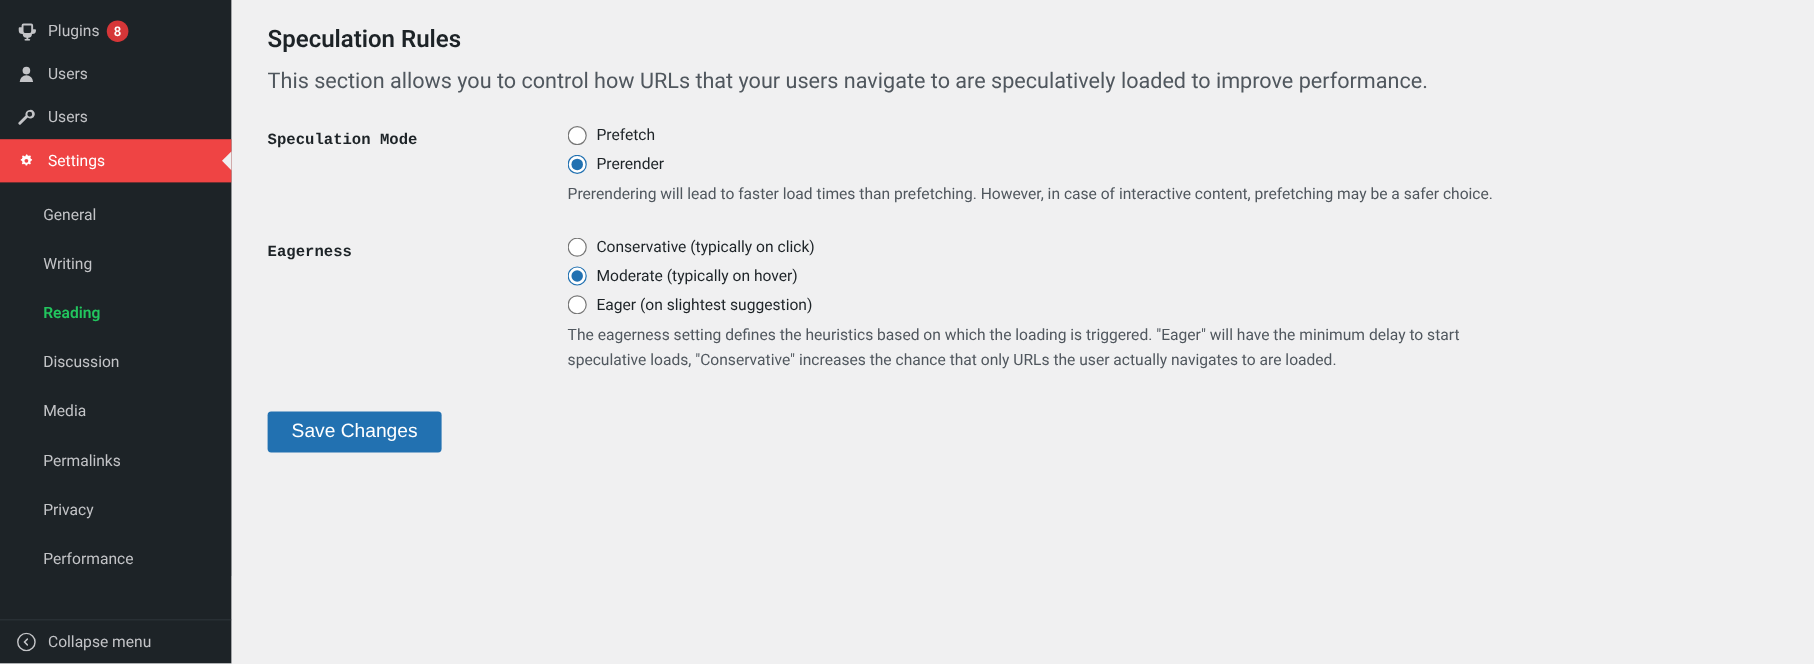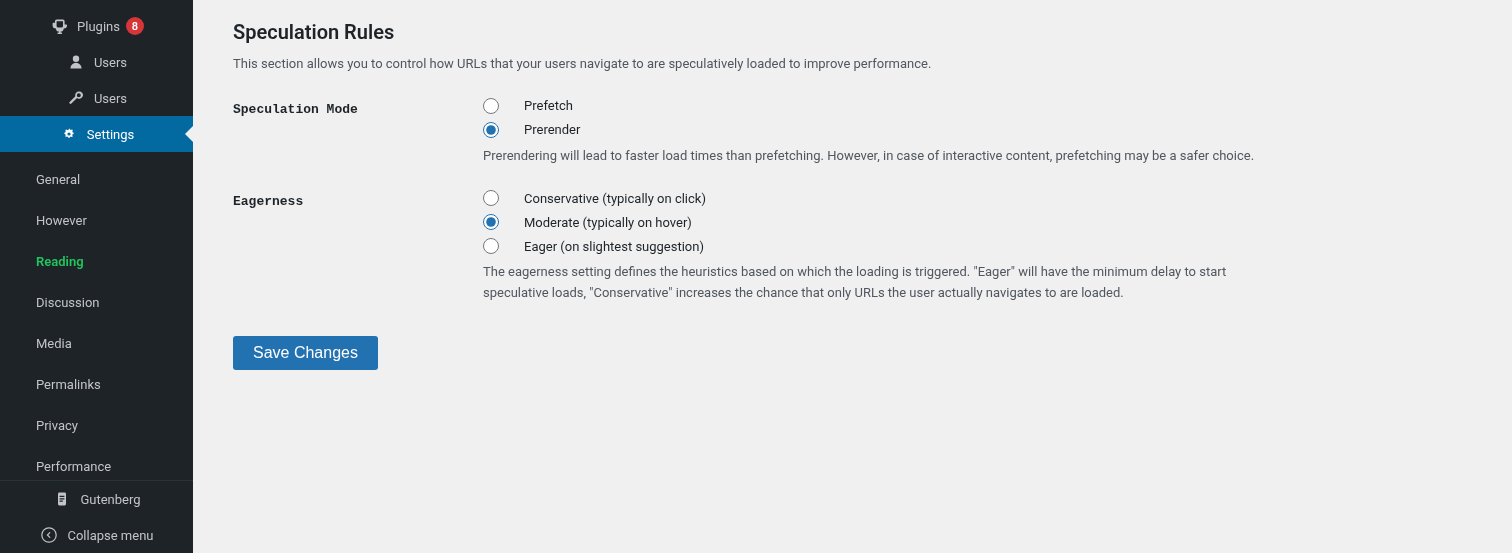--- a/index.html
+++ b/index.html
@@ -17,29 +17,28 @@
       overflow-y: auto;
     }
 
     .sidebar-top-items {
       padding-top: 8px;
     }
 
     .sidebar-item {
       display: flex;
       align-items: center;
-      padding: 8px 0;
+      padding: 8px 12px;
       cursor: pointer;
       color: #c3c4c7;
       text-decoration: none;
       font-size: 13px;
       position: relative;
-      justify-content: center;
-    }
-    .sidebar-item.active { background: #0369a1; color: #fff; }
+    }
+    .sidebar-item.active { background: #ef4444; color: #fff; }
     .sidebar-item .item-icon {
       width: 20px;
       height: 20px;
       margin-right: 8px;
       display: flex;
       align-items: center;
       justify-content: center;
       font-size: 16px;
       flex-shrink: 0;
     }
@@ -84,35 +83,35 @@
     }
 
     .sidebar-bottom {
       margin-top: auto;
       border-top: 1px solid #2c3338;
     }
 
     
     #main {
       flex: 1;
-      padding: 20px 40px;
+      padding: 20px 30px;
       overflow-y: auto;
       background: #f0f0f1;
     }
 
     .section-title {
       font-size: 20px;
       font-weight: 600;
       color: #1d2327;
       margin-bottom: 10px;
     }
 
     .section-description {
       color: #50575e;
-      font-size: 13px;
+      font-size: 18px;
       margin-bottom: 24px;
       line-height: 1.5;
     }
 
     .settings-row {
       display: flex;
       margin-bottom: 24px;
     }
 
     .settings-label-col {
@@ -127,24 +126,23 @@
       font-size: 13px;
       color: #1d2327;
     }
 
     .settings-control-col {
       flex: 1;
     }
 
     .radio-option {
       display: flex;
-      align-items: center;
+      align-items: flex-end;
       margin-bottom: 8px;
       cursor: pointer;
-      gap: 17px;
     }
 
     .radio-option input[type="radio"] {
       width: 16px;
       height: 16px;
       margin-right: 8px;
       cursor: pointer;
       accent-color: #2271b1;
     }
 
@@ -211,43 +209,35 @@
       <span class="item-icon">
         <svg width="16" height="16" viewBox="0 0 20 20" fill="currentColor">
             <path d="M10 12a2 2 0 1 0 0-4 2 2 0 0 0 0 4zm0-9a1 1 0 0 1 1 1v.34a7 7 0 0 1 1.65.68l.24-.24a1 1 0 1 1 1.41 1.41l-.24.24A7 7 0 0 1 14.66 8H15a1 1 0 1 1 0 2h-.34a7 7 0 0 1-.68 1.65l.24.24a1 1 0 1 1-1.41 1.41l-.24-.24A7 7 0 0 1 11 13.66V14a1 1 0 1 1-2 0v-.34a7 7 0 0 1-1.65-.68l-.24.24a1 1 0 1 1-1.41-1.41l.24-.24A7 7 0 0 1 5.34 10H5a1 1 0 1 1 0-2h.34a7 7 0 0 1 .68-1.65l-.24-.24a1 1 0 0 1 1.41-1.41l.24.24A7 7 0 0 1 9 5.34V5a1 1 0 0 1 1-1z"></path>
           </svg>
       </span>
       <span>Settings</span>
     </div>
 
     <div class="sidebar-submenu">
       <div class="sidebar-submenu-item">General</div>
-      <div class="sidebar-submenu-item">However</div>
+      <div class="sidebar-submenu-item">Writing</div>
       <div class="sidebar-submenu-item active">Reading</div>
       <div class="sidebar-submenu-item">Discussion</div>
       <div class="sidebar-submenu-item">Media</div>
       <div class="sidebar-submenu-item">Permalinks</div>
       <div class="sidebar-submenu-item">Privacy</div>
       <div class="sidebar-submenu-item">Performance</div>
     </div>
 
   </div>
 
   <div class="sidebar-bottom">
     <div class="sidebar-item">
       <span class="item-icon">
         <svg width="16" height="16" viewBox="0 0 20 20" fill="currentColor">
-            <path d="M13.4 2H6.6A1.6 1.6 0 0 0 5 3.6v12.8A1.6 1.6 0 0 0 6.6 18h6.8a1.6 1.6 0 0 0 1.6-1.6V3.6A1.6 1.6 0 0 0 13.4 2zM7 6h6v1.5H7V6zm0 3h6v1.5H7V9zm0 3h4v1.5H7V12z"></path>
-          </svg>
-      </span>
-      <span>Gutenberg</span>
-    </div>
-    <div class="sidebar-item">
-      <span class="item-icon">
-        <svg width="16" height="16" viewBox="0 0 20 20" fill="currentColor">
             <circle cx="10" cy="10" r="9" stroke="currentColor" stroke-width="1.5" fill="none"></circle>
             <path d="M11 7l-3 3 3 3" stroke="currentColor" stroke-width="1.5" fill="none" stroke-linecap="round"></path>
           </svg>
       </span>
       <span>Collapse menu</span>
     </div>
   </div>
 </div>
 
 <div id="main">

